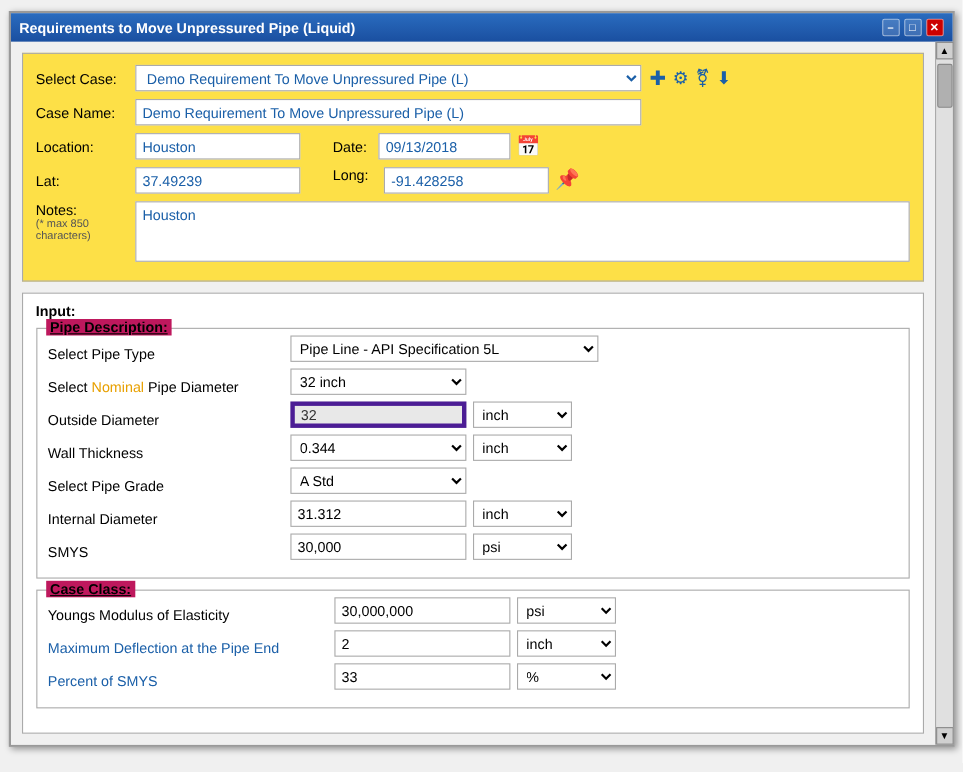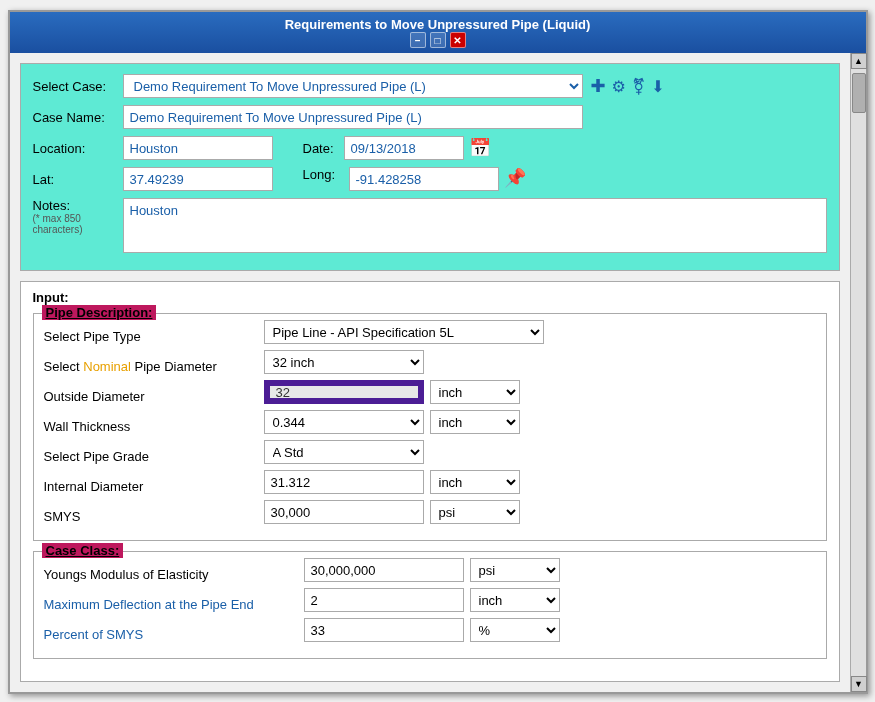--- a/index.html
+++ b/index.html
@@ -9,37 +9,36 @@
 
     .title-bar {
       background: linear-gradient(to bottom, #2a6cbf, #1a4fa0);
       color: white;
       padding: 5px 8px;
       display: flex;
       align-items: center;
       justify-content: space-between;
       font-size: 13px;
       font-weight: bold;
-      flex-direction: column;
     }
     .title-bar-buttons { display: flex; gap: 4px; }
     .title-btn {
       width: 16px; height: 16px;
       border: 1px solid rgba(255,255,255,0.5);
       border-radius: 2px;
       display: flex; align-items: center; justify-content: center;
       font-size: 10px; cursor: pointer; color: white;
       background: rgba(255,255,255,0.15);
     }
     .title-btn.close { background: #cc0000; }
 
     .content { padding: 10px; background: #f0f0f0; }
 
     .section-box {
-      background: #5eead4;
+      background: #fde047;
       border: 1px solid #aaa;
       padding: 10px 12px;
       margin-bottom: 10px;
     }
 
     .form-row {
       display: flex;
       align-items: center;
       margin-bottom: 7px;
     }
@@ -152,21 +151,21 @@
       border: 1px solid #aaa;
       padding: 2px 4px;
       font-size: 13px;
       height: 24px;
       background: white;
       cursor: pointer;
     }
     .pipe-dropdown-wide { width: 280px; }
     .pipe-dropdown-med { width: 160px; }
     .pipe-input {
-      border: 6px solid #4c1d95;
+      border: 4px solid #4c1d95;
       padding: 2px 6px;
       font-size: 13px;
       height: 24px;
       width: 160px;
       background: #e8e8e8;
       color: #333;
     }
     .pipe-input-white {
       border: 1px solid #aaa;
       padding: 2px 6px;

